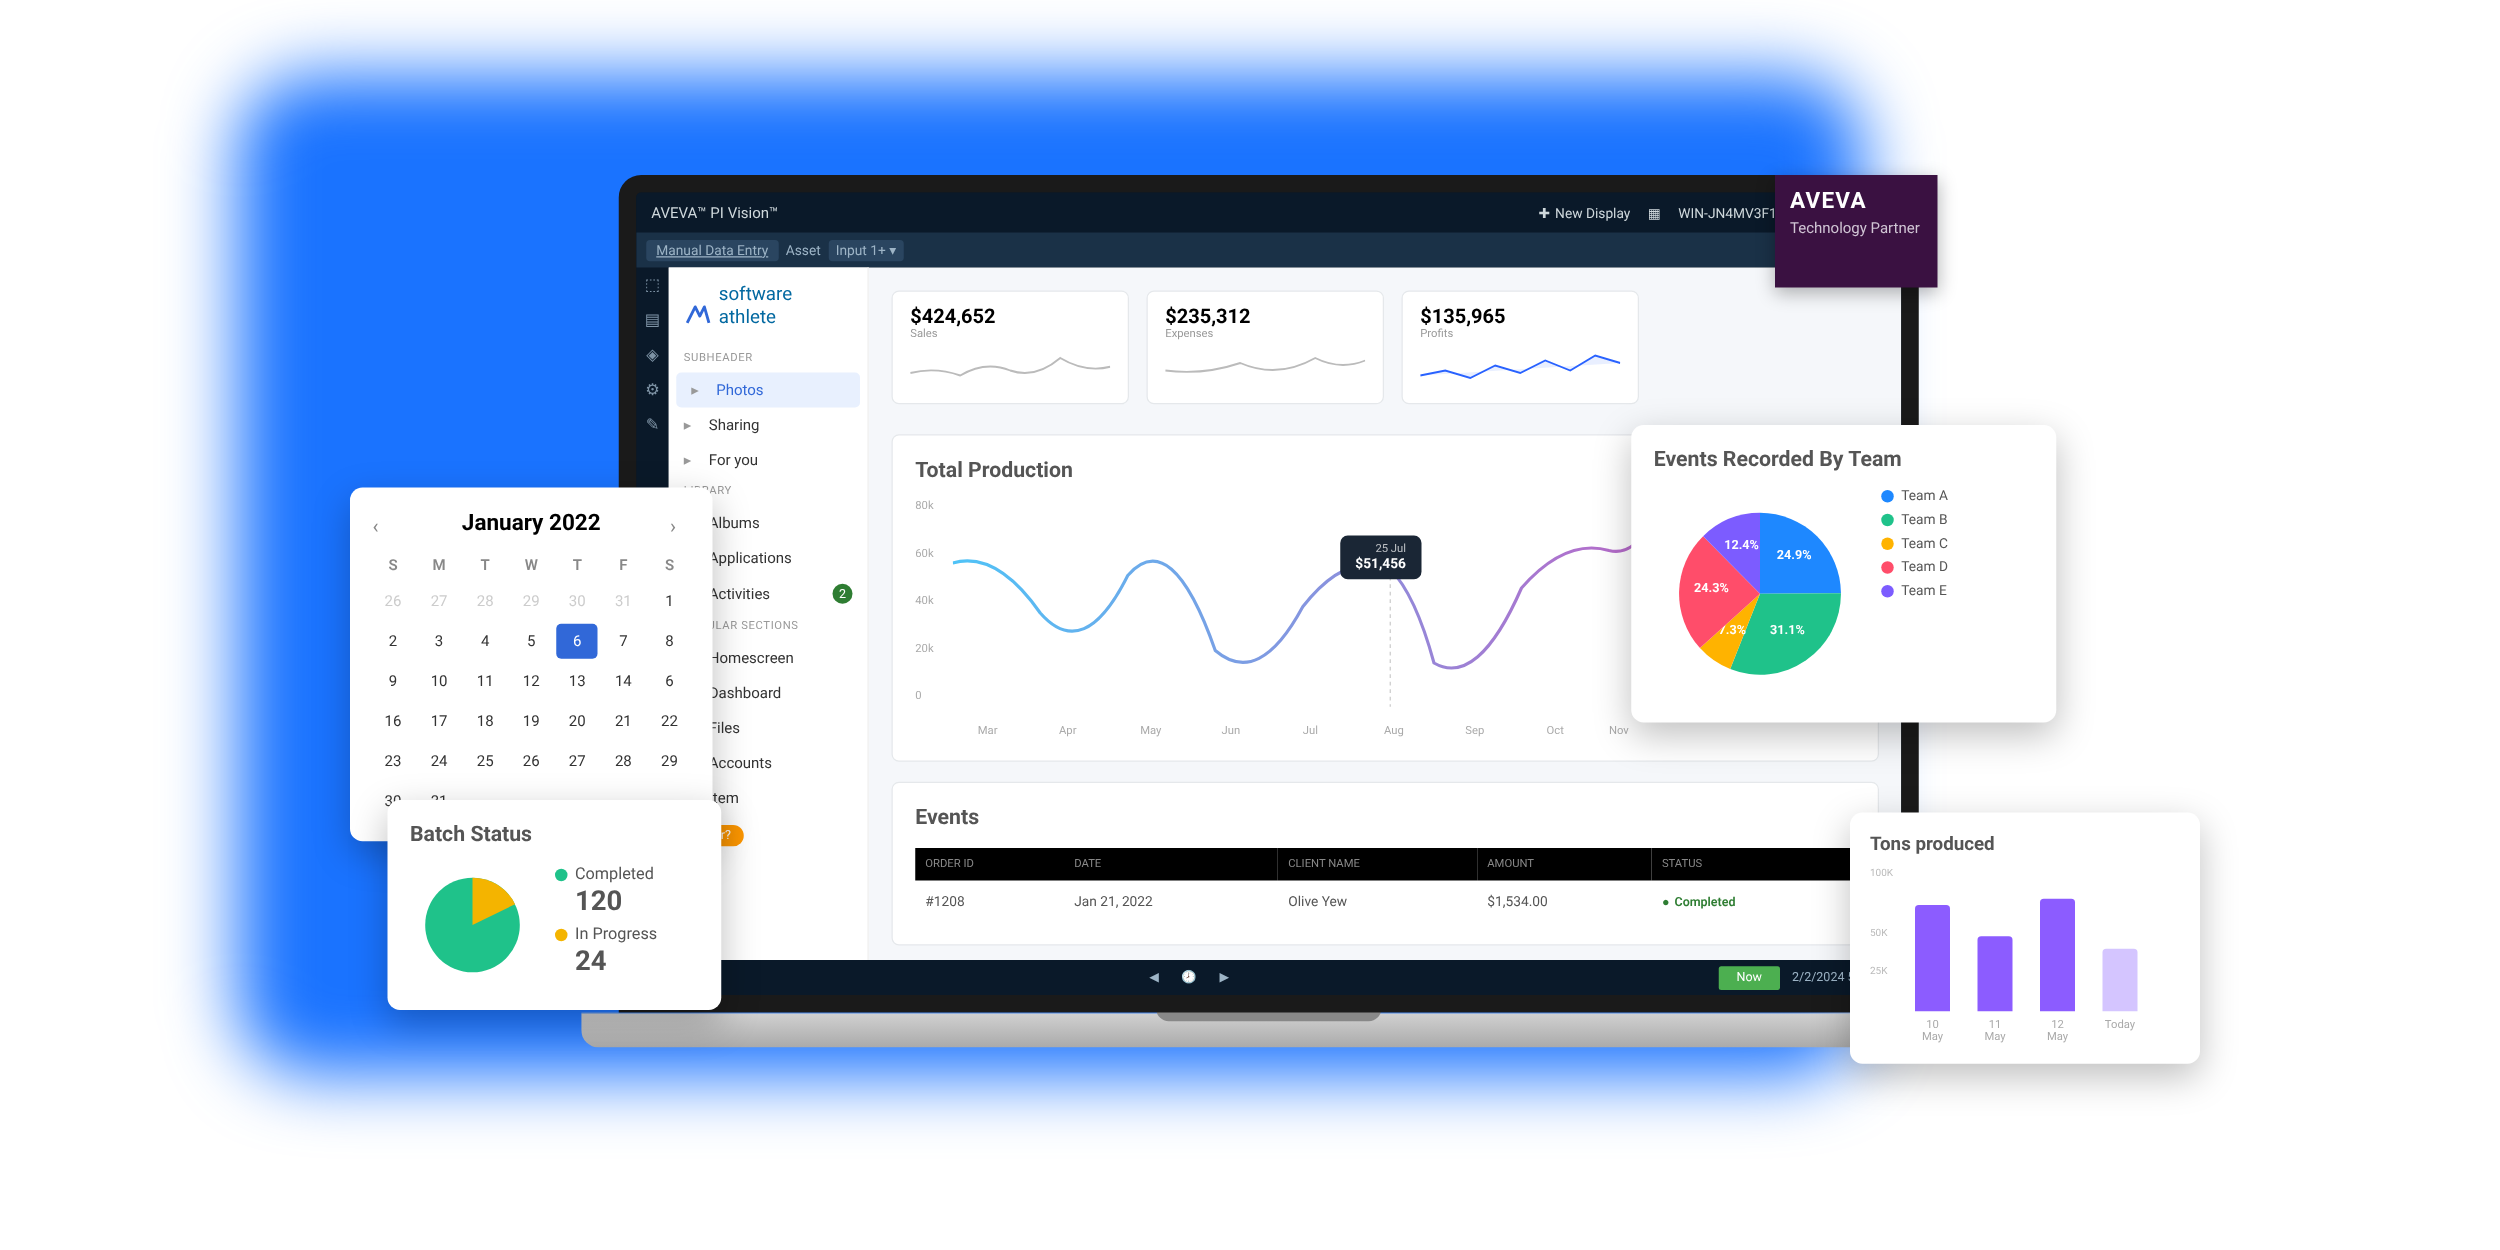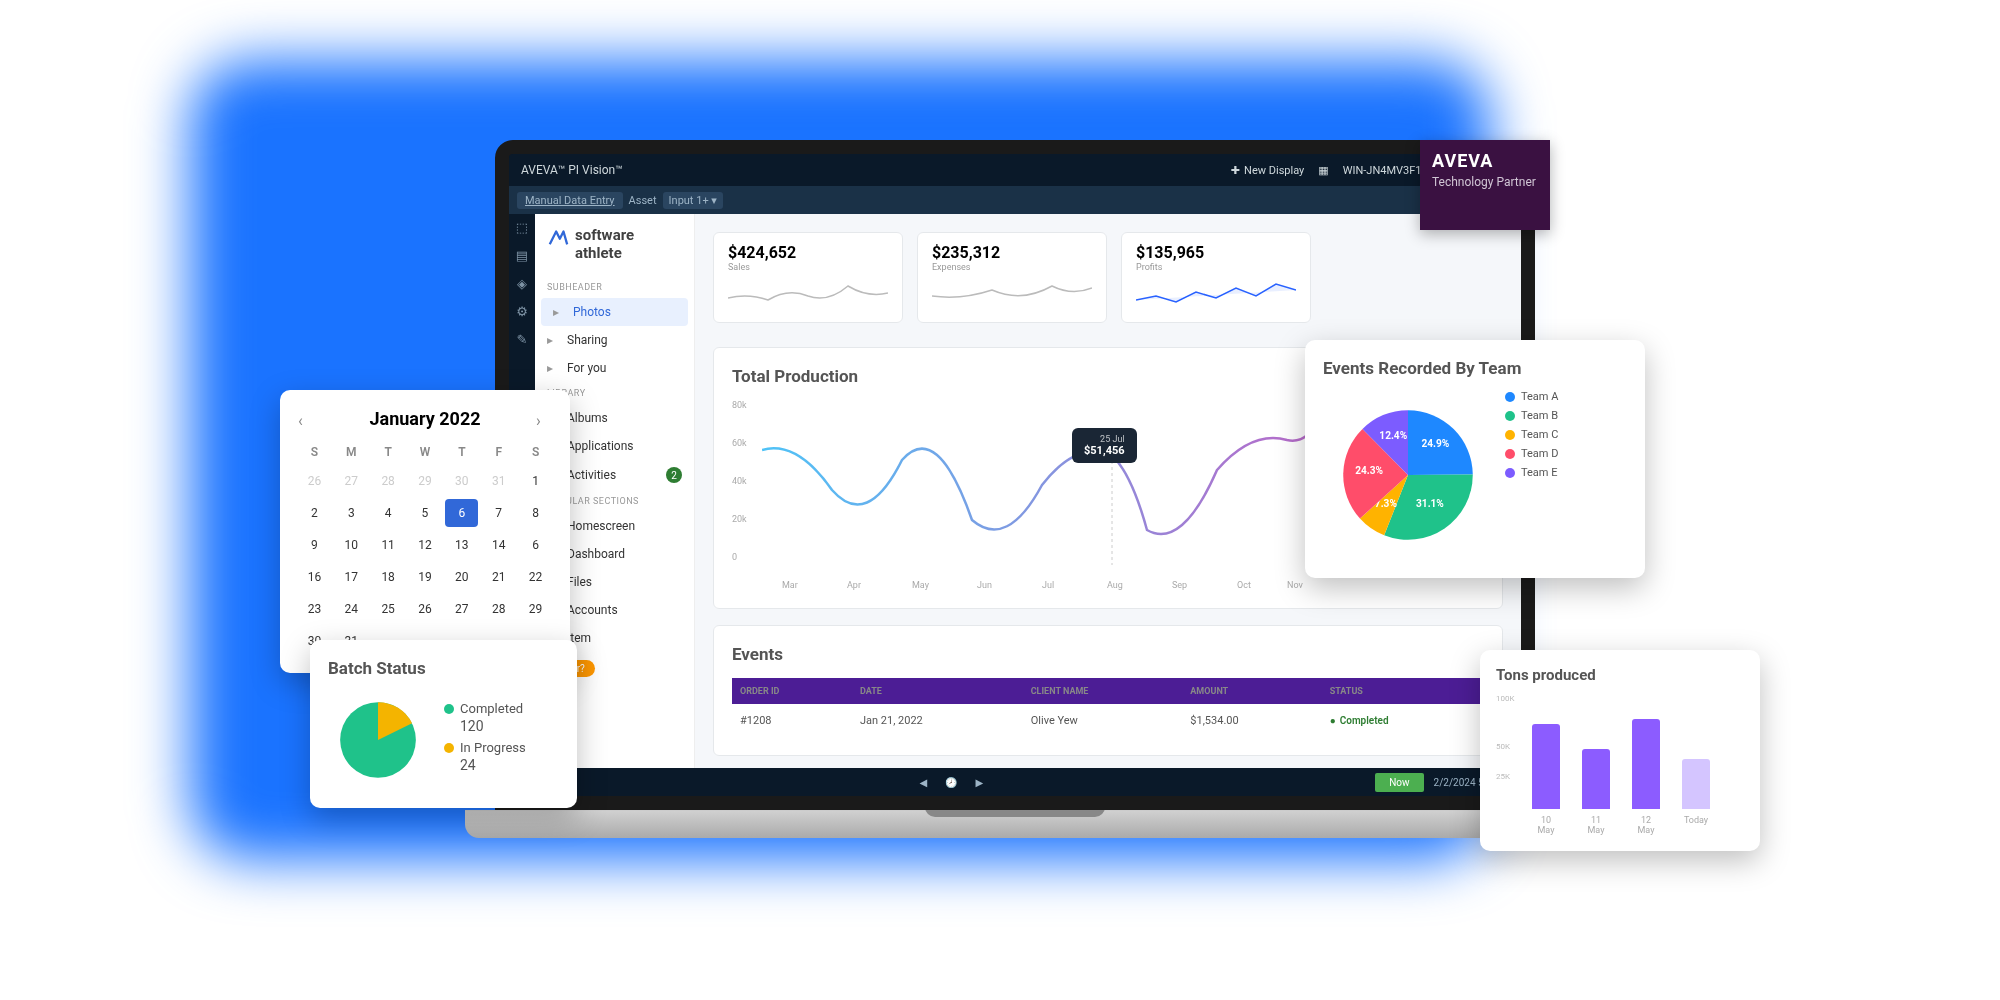--- a/index.html
+++ b/index.html
@@ -18,21 +18,21 @@
 .tb-btn{display:flex;align-items:center;gap:4px;cursor:pointer}
 .toolbar{height:28px;background:#1a3147;color:#9db4c6;display:flex;align-items:center;padding:0 8px;font-size:11px;gap:6px}
 .toolbar-left{display:flex;align-items:center;gap:6px}
 .iconrail{position:absolute;left:0;top:60px;width:26px;display:flex;flex-direction:column;gap:12px;padding:6px 0;align-items:center}
 .iconrail span{width:16px;height:16px;color:#7e93a5;font-size:13px;text-align:center}
 .pill{background:#2a4560;padding:2px 8px;border-radius:3px;text-decoration:underline}
 .dd{background:#2a4560;padding:2px 6px;border-radius:3px}
 
 .app-body{position:absolute;left:26px;top:60px;right:0;bottom:28px;background:#f5f7fa;display:flex}
 .sidebar{width:160px;background:#fff;padding:12px 0;font-size:12px;color:#333;border-right:1px solid #eee;overflow:hidden}
-.logo{display:flex;align-items:flex-start;gap:6px;padding:0 12px 14px;color:#404040;font-weight:700;font-size:15px}
+.logo{display:flex;align-items:flex-end;gap:6px;padding:0 12px 14px;color:#0369a1;font-weight:400;font-size:15px}
 .logo svg{flex-shrink:0}
 .sh{padding:6px 12px;color:#999;font-size:9px;text-transform:uppercase;letter-spacing:.5px}
 .navitem{padding:7px 12px;display:flex;align-items:center;gap:8px;cursor:pointer}
 .navitem.active{background:#e8f0fe;color:#3168d8;border-radius:4px;margin:0 6px}
 .nav-badge{margin-left:auto;background:#2e7d32;color:#fff;width:16px;height:16px;border-radius:50%;font-size:10px;display:flex;align-items:center;justify-content:center}
 .clear-btn{margin:8px 12px;background:#ff9800;color:#fff;font-size:10px;padding:3px 10px;border-radius:10px;display:inline-block}
 .content{flex:1;padding:18px;overflow:auto}
 .kpi-row{display:flex;gap:14px;margin-bottom:24px}
 .kpi{background:#fff;border:1px solid #e5e8eb;border-radius:6px;padding:10px 14px;width:190px}
 .kpi-val{font-size:16px;font-weight:700}
@@ -41,21 +41,21 @@
 
 .panel{background:#fff;border:1px solid #e5e8eb;border-radius:6px;padding:18px;margin-bottom:16px}
 .panel-title{font-size:17px;font-weight:700;color:#555;margin-bottom:14px}
 .chart-area{position:relative;height:190px}
 .ylab{position:absolute;left:0;font-size:9px;color:#aaa}
 .xlab{position:absolute;bottom:0;font-size:9px;color:#aaa}
 .tooltip-box{position:absolute;left:340px;top:28px;background:#1a2635;color:#fff;padding:6px 12px;border-radius:6px;font-size:11px;text-align:right}
 .tooltip-date{font-size:9px;opacity:.7}
 
 .etable{width:100%;font-size:11px;border-collapse:collapse}
-.etable th{text-align:left;padding:8px;background:#4c1d95;color:#888;font-weight:700;font-size:9px;text-transform:uppercase}
+.etable th{text-align:left;padding:8px;background:#000000;color:#888;font-weight:400;font-size:9px;text-transform:uppercase}
 .etable td{padding:10px 8px;color:#555}
 .status-pill{color:#2e7d32;font-size:10px;font-weight:600}
 .status-pill::before{content:"●";margin-right:4px}
 
 .bottombar{position:absolute;left:0;right:0;bottom:0;height:28px;background:#0a1929;display:flex;align-items:center;justify-content:space-between;padding:0 10px;color:#9db4c6;font-size:10px}
 .bb-center{display:flex;gap:18px;align-items:center}
 .now-btn{background:#4caf50;color:#fff;padding:4px 14px;font-size:10px;border-radius:2px}
 
 .card{position:absolute;background:#fff;border-radius:10px;box-shadow:0 10px 30px rgba(0,0,0,.25);z-index:10}
 
@@ -67,21 +67,21 @@
 .cal-grid .day{padding:7px 0;color:#333}
 .cal-grid .day.dim{color:#ccc}
 .cal-grid .day.sel{background:#3168d8;color:#fff;border-radius:4px}
 
 .batch{left:310px;top:640px;width:267px;padding:18px}
 .batch-title{font-weight:700;font-size:17px;color:#555;margin-bottom:12px}
 .batch-body{display:flex;gap:16px;align-items:center}
 .batch-legend{font-size:13px;color:#555}
 .legend-row{display:flex;align-items:center;gap:6px;margin-bottom:2px}
 .legend-dot{width:10px;height:10px;border-radius:50%}
-.legend-val{font-size:14px;font-weight:400;margin-left:16px;margin-bottom:6px}
+.legend-val{font-size:22px;font-weight:700;margin-left:16px;margin-bottom:6px}
 
 .events-card{left:1305px;top:340px;width:340px;padding:18px}
 .events-title{font-weight:700;color:#555;font-size:17px;margin-bottom:12px}
 .events-body{display:flex;gap:12px}
 .pie-legend{font-size:11px;color:#555}
 .pie-legend .legend-row{margin-bottom:6px}
 
 .tons{left:1480px;top:650px;width:280px;padding:16px}
 .tons-title{font-weight:700;color:#555;font-size:15px;margin-bottom:10px}
 .tons-chart{position:relative;height:115px;display:flex;align-items:flex-end;gap:22px;padding-left:36px}

